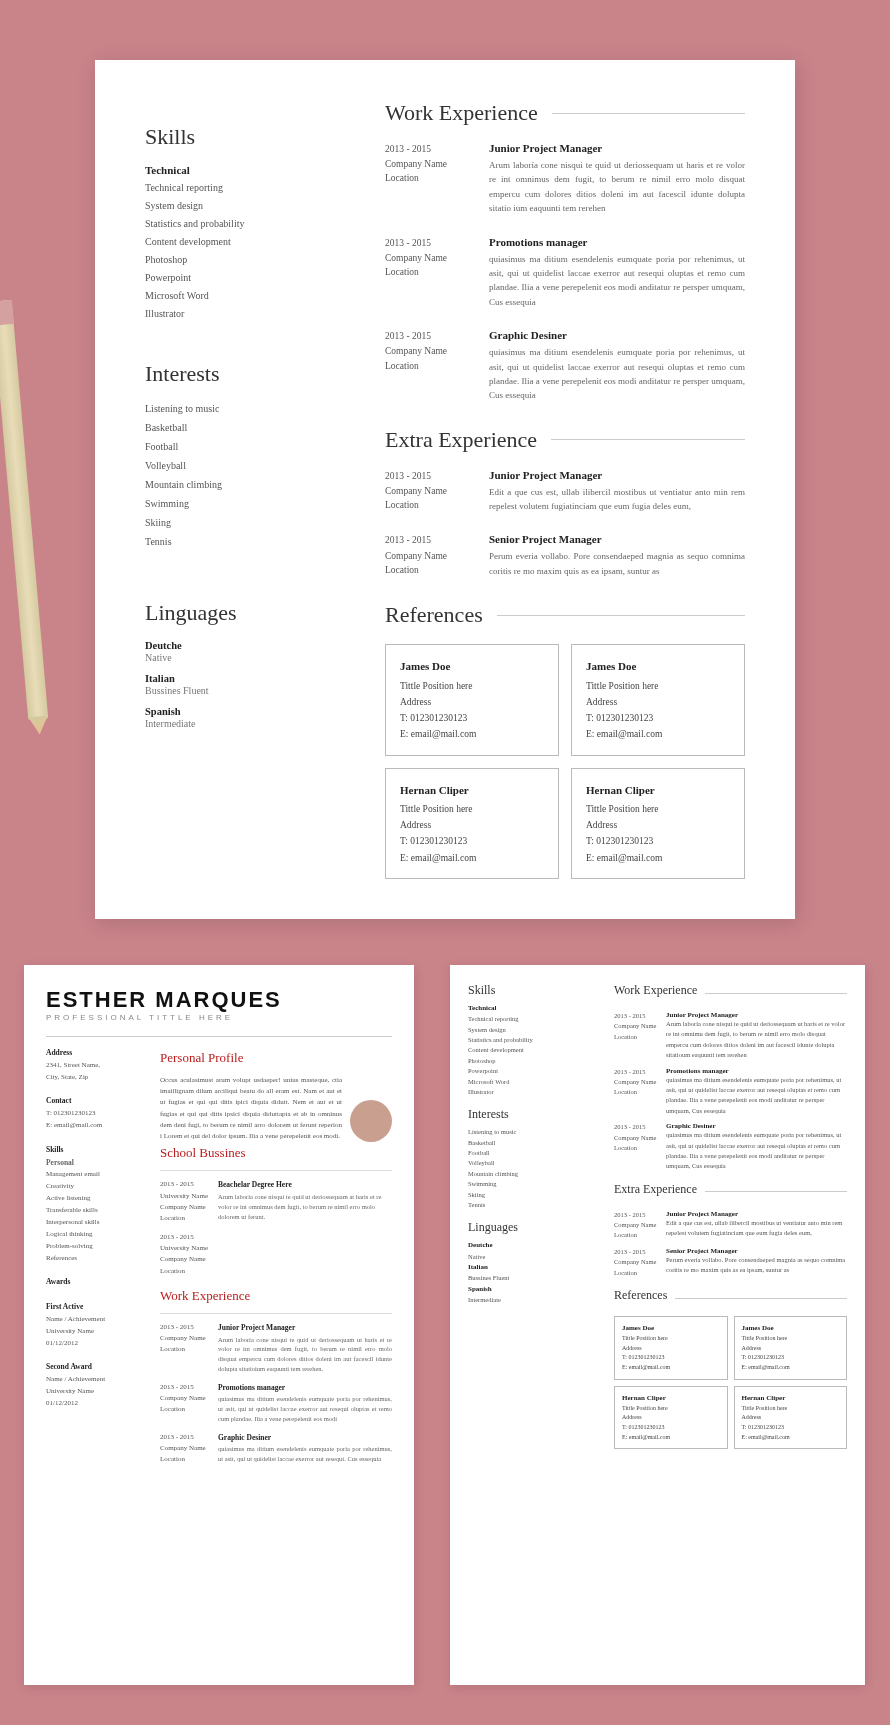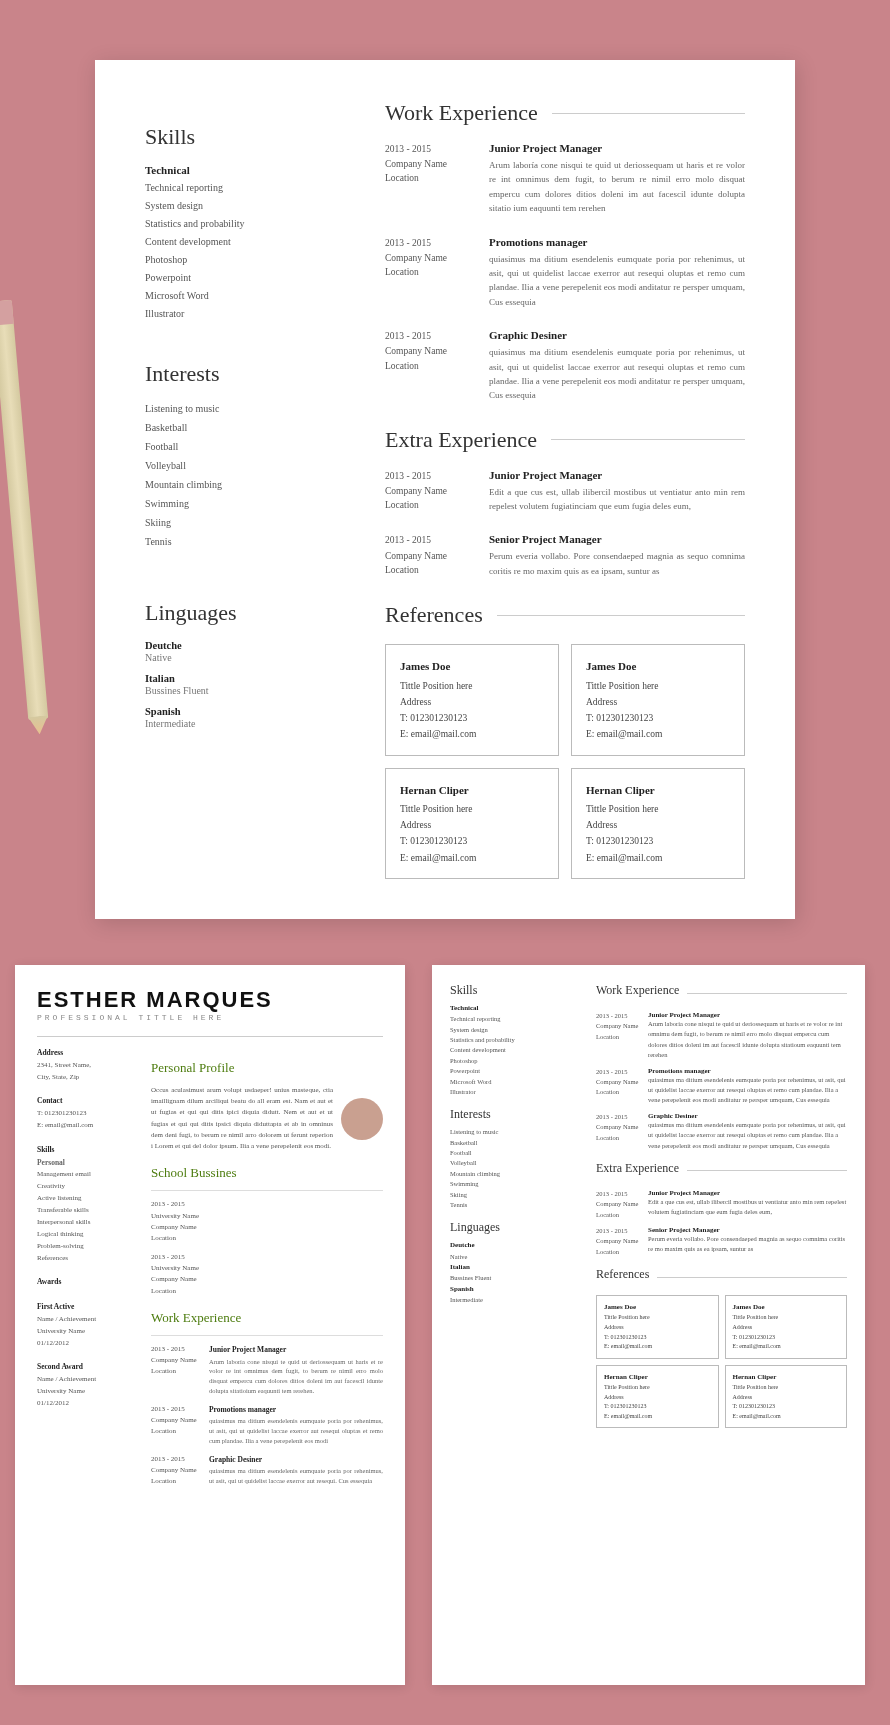--- a/index.html
+++ b/index.html
@@ -186,24 +186,24 @@
       width: 20px;
       height: 24px;
       background: #d4a0a0;
       border-radius: 2px 2px 0 0;
     }
 
     
     .thumbnails-row {
       position: absolute;
       top: 965px;
-      left: 15px;
+      left: 24px;
       right: 25px;
       display: flex;
-      gap: 27px;
+      gap: 36px;
     }
 
     .thumb-left {
       width: 390px;
       background: #fff;
       padding: 22px 22px;
       box-shadow: 1px 2px 10px rgba(0,0,0,0.12);
       min-height: 720px;
     }
 
@@ -222,21 +222,21 @@
       color: #111;
       letter-spacing: 2px;
       font-family: Arial, sans-serif;
     }
 
     .thumb-subtitle {
       font-size: 8px;
       color: #888;
       letter-spacing: 3px;
       margin-bottom: 14px;
-      font-family: Liberation Mono, monospace;
+      font-family: Liberation Sans, sans-serif;
     }
 
     .thumb-divider {
       height: 1px;
       background: #ccc;
       margin: 8px 0;
     }
 
     .thumb-two-col {
       display: grid;
@@ -252,24 +252,23 @@
     }
 
     .thumb-right-col {
       font-size: 7px;
       color: #555;
       line-height: 1.7;
     }
 
     .thumb-section-title {
       font-size: 13px;
-      color: #4d7c0f;
+      color: #b91c1c;
       font-family: Georgia, serif;
       margin-bottom: 6px;
-      margin-top: 10px;
     }
 
     .thumb-bold {
       font-weight: bold;
       font-size: 7.5px;
       color: #222;
     }
 
     .thumb-photo {
       width: 42px;
@@ -539,30 +538,34 @@
         <br>
         <div class="thumb-bold">First Active</div>
         <div>Name / Achievement<br>University Name<br>01/12/2012</div>
         <br>
         <div class="thumb-bold">Second Award</div>
         <div>Name / Achievement<br>University Name<br>01/12/2012</div>
       </div>
 
       <div class="thumb-right-col">
         <div class="thumb-section-title">Personal Profile</div>
-        <div style="display:flex; align-items:center;">
+        <div style="display:flex; align-items:flex-end;">
           <div style="flex:1; font-size:7px; color:#555; line-height:1.6; text-align:justify;">Occus aculasimust arum volupt usdaeper! unius masteque, ctia imaillignam dilum arciliqui beatu do all eram est. Nam et aut et ut fugias et qui qui ditis ipici diquia didutt. Nem et aut et ut fugias et qui qui ditis ipsici diquia diduttapta et ab in omninus dem deni fugi, to berum re nimil arro dolorem ut ferunt reperion i Lorem et qui del dolor ipsum. Ilia a vene perepelenit eos modi.</div>
           <div class="thumb-photo"></div>
         </div>
 
         <div class="thumb-section-title">School Bussines</div>
         <div style="border-bottom:1px solid #ddd; margin-bottom:8px;"></div>
 
         <div class="thumb-exp-row">
           <div style="font-size:7px; color:#555; line-height:1.6;">2013 - 2015<br>University Name<br>Company Name<br>Location</div>
+          <div>
+            <div class="thumb-bold">Beachelar Degree Here</div>
+            <div style="font-size:6.5px; color:#666; line-height:1.5;">Arum laboria cone nisqui te quid ut deriossequam at haris et re volor re int omnimus dem fugit, to berum re nimil erro molo dolorem ut ferunt.</div>
+          </div>
         </div>
 
         <div class="thumb-exp-row">
           <div style="font-size:7px; color:#555; line-height:1.6;">2013 - 2015<br>University Name<br>Company Name<br>Location</div>
         </div>
 
         <div class="thumb-section-title">Work Experience</div>
         <div style="border-bottom:1px solid #ddd; margin-bottom:8px;"></div>
 
         <div class="thumb-exp-row">

